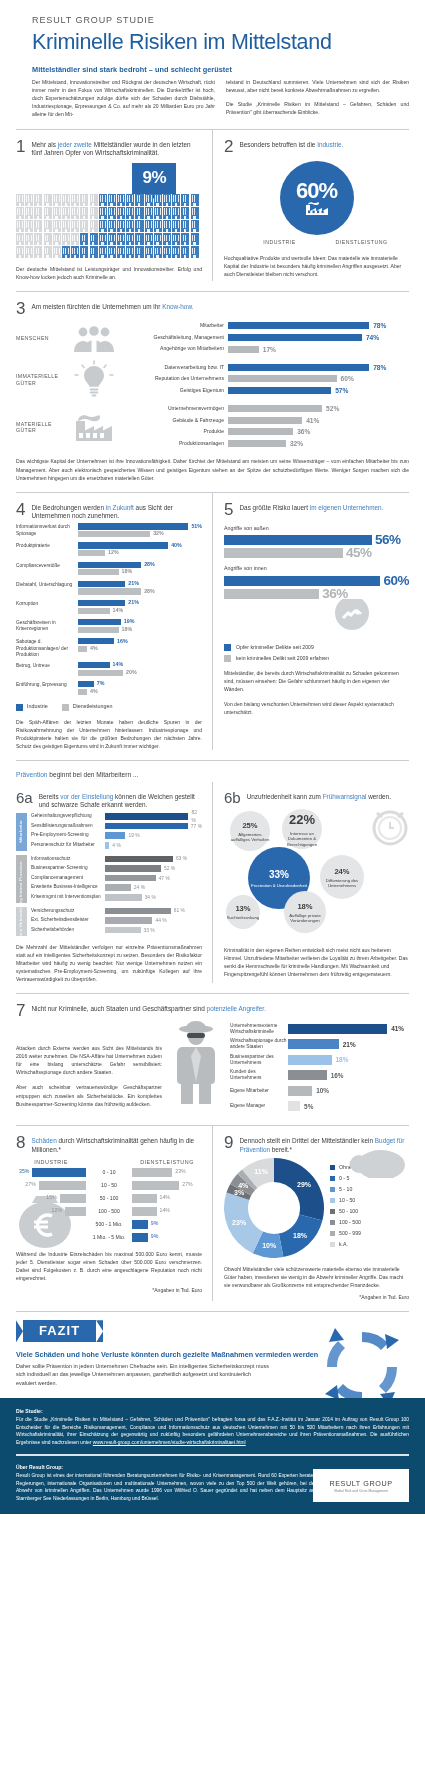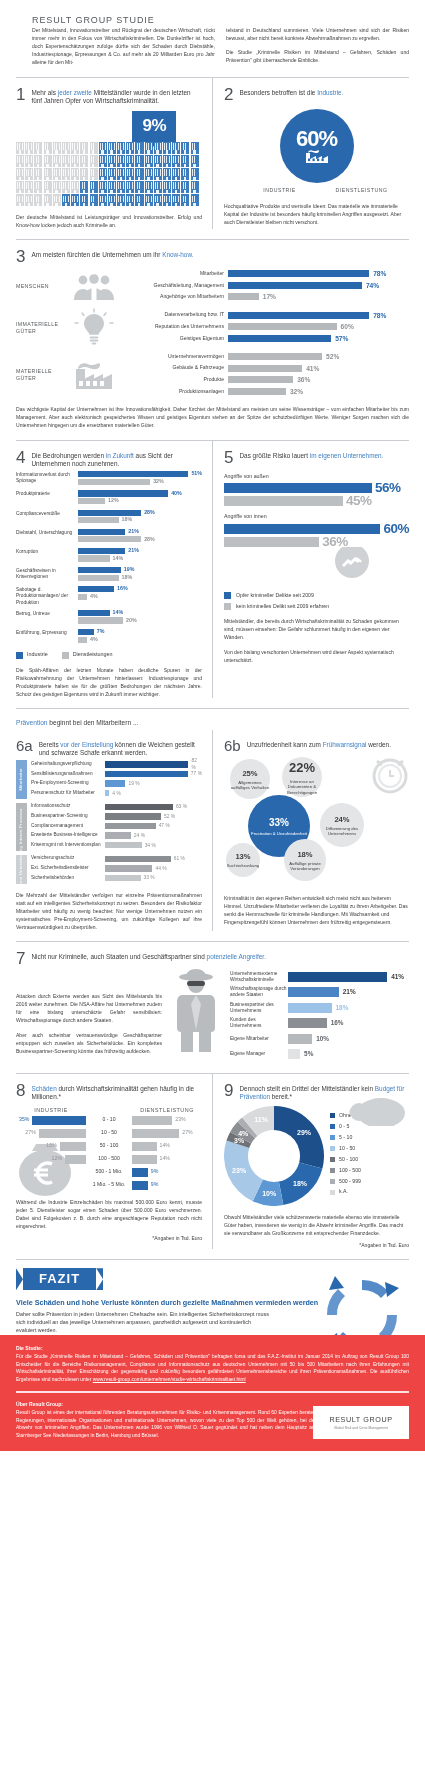--- a/index.html
+++ b/index.html
@@ -150,37 +150,39 @@
   .fazit{ background:#2a68ad; color:#fff; font-size:13px; font-weight:bold; letter-spacing:1px;
           padding:3px 16px 4px 16px; position:relative; margin-left:7px;}
   .fazit:before{ content:""; position:absolute; left:-7px; top:0; bottom:0; width:7px; background:#2a68ad;
                  clip-path:polygon(0 0,100% 50%,0 100%);}
   .fazit:after{ content:""; position:absolute; right:-7px; top:0; bottom:0; width:7px; background:#2a68ad;
                 clip-path:polygon(0 0,100% 0,100% 100%,0 100%,7px 50%);}
   .fazhead{ color:#1f5fa0; font-weight:bold; font-size:7.2px; line-height:1.35; margin-top:9px;}
   .faztext{ font-size:5.4px; line-height:1.55; margin-top:2px; max-width:255px;}
 
   
-  .footer{ background:#ef4444; color:#fff; padding:10px 16px 12px 16px; position:relative;}
+  .footer{ background:#0c4a6e; color:#fff; padding:10px 16px 12px 16px; margin-top:11px; position:relative;}
   .ftitle{ font-size:5.1px; font-weight:bold; margin-bottom:1px;}
   .ftext{ font-size:4.85px; line-height:1.55; text-align:justify;}
   .ftext a{ color:#fff; text-decoration:underline;}
   .fline{ height:1.6px; background:#fff; opacity:.85; margin:8px 0 8px 0;}
   .flogo{ position:absolute; right:16px; bottom:12px; background:#fff; width:96px; height:33px;
           display:flex; flex-direction:column; align-items:center; justify-content:center;}
   .flogo .l1{ font-size:7.2px; letter-spacing:.6px; color:#3d3d3d;}
   .flogo .l2{ font-size:3.2px; color:#7a7d80; letter-spacing:.1px; line-height:1.25; text-align:center;}
 </style>
 </head>
 <body>
 
 <div class="page">
 
   <div class="hdr">
     <div class="kicker">RESULT GROUP STUDIE</div>
+    <div class="maintitle">Kriminelle Risiken im Mittelstand</div>
+    <div class="leadhead">Mittelständler sind stark bedroht – und schlecht gerüstet</div>
     <div class="twocol">
       <p>Der Mittelstand, Innovationstreiber und Rückgrat der deutschen Wirtschaft, rückt immer mehr in den Fokus von Wirtschaftskriminellen. Die Dunkelziffer ist hoch, doch Expertenschätzungen zufolge dürfte sich der Schaden durch Diebstähle, Industriespionage, Erpressungen &amp; Co. auf mehr als 20 Milliarden Euro pro Jahr alleine für den Mit-</p>
       <div style="flex:1">
         <p>telstand in Deutschland summieren. Viele Unternehmen sind sich der Risiken bewusst, aber nicht bereit konkrete Abwehrmaßnahmen zu ergreifen.</p>
         <div class="gap"></div>
         <p>Die Studie „Kriminelle Risiken im Mittelstand – Gefahren, Schäden und Prävention" gibt überraschende Einblicke.</p>
       </div>
     </div>
   </div>
 

